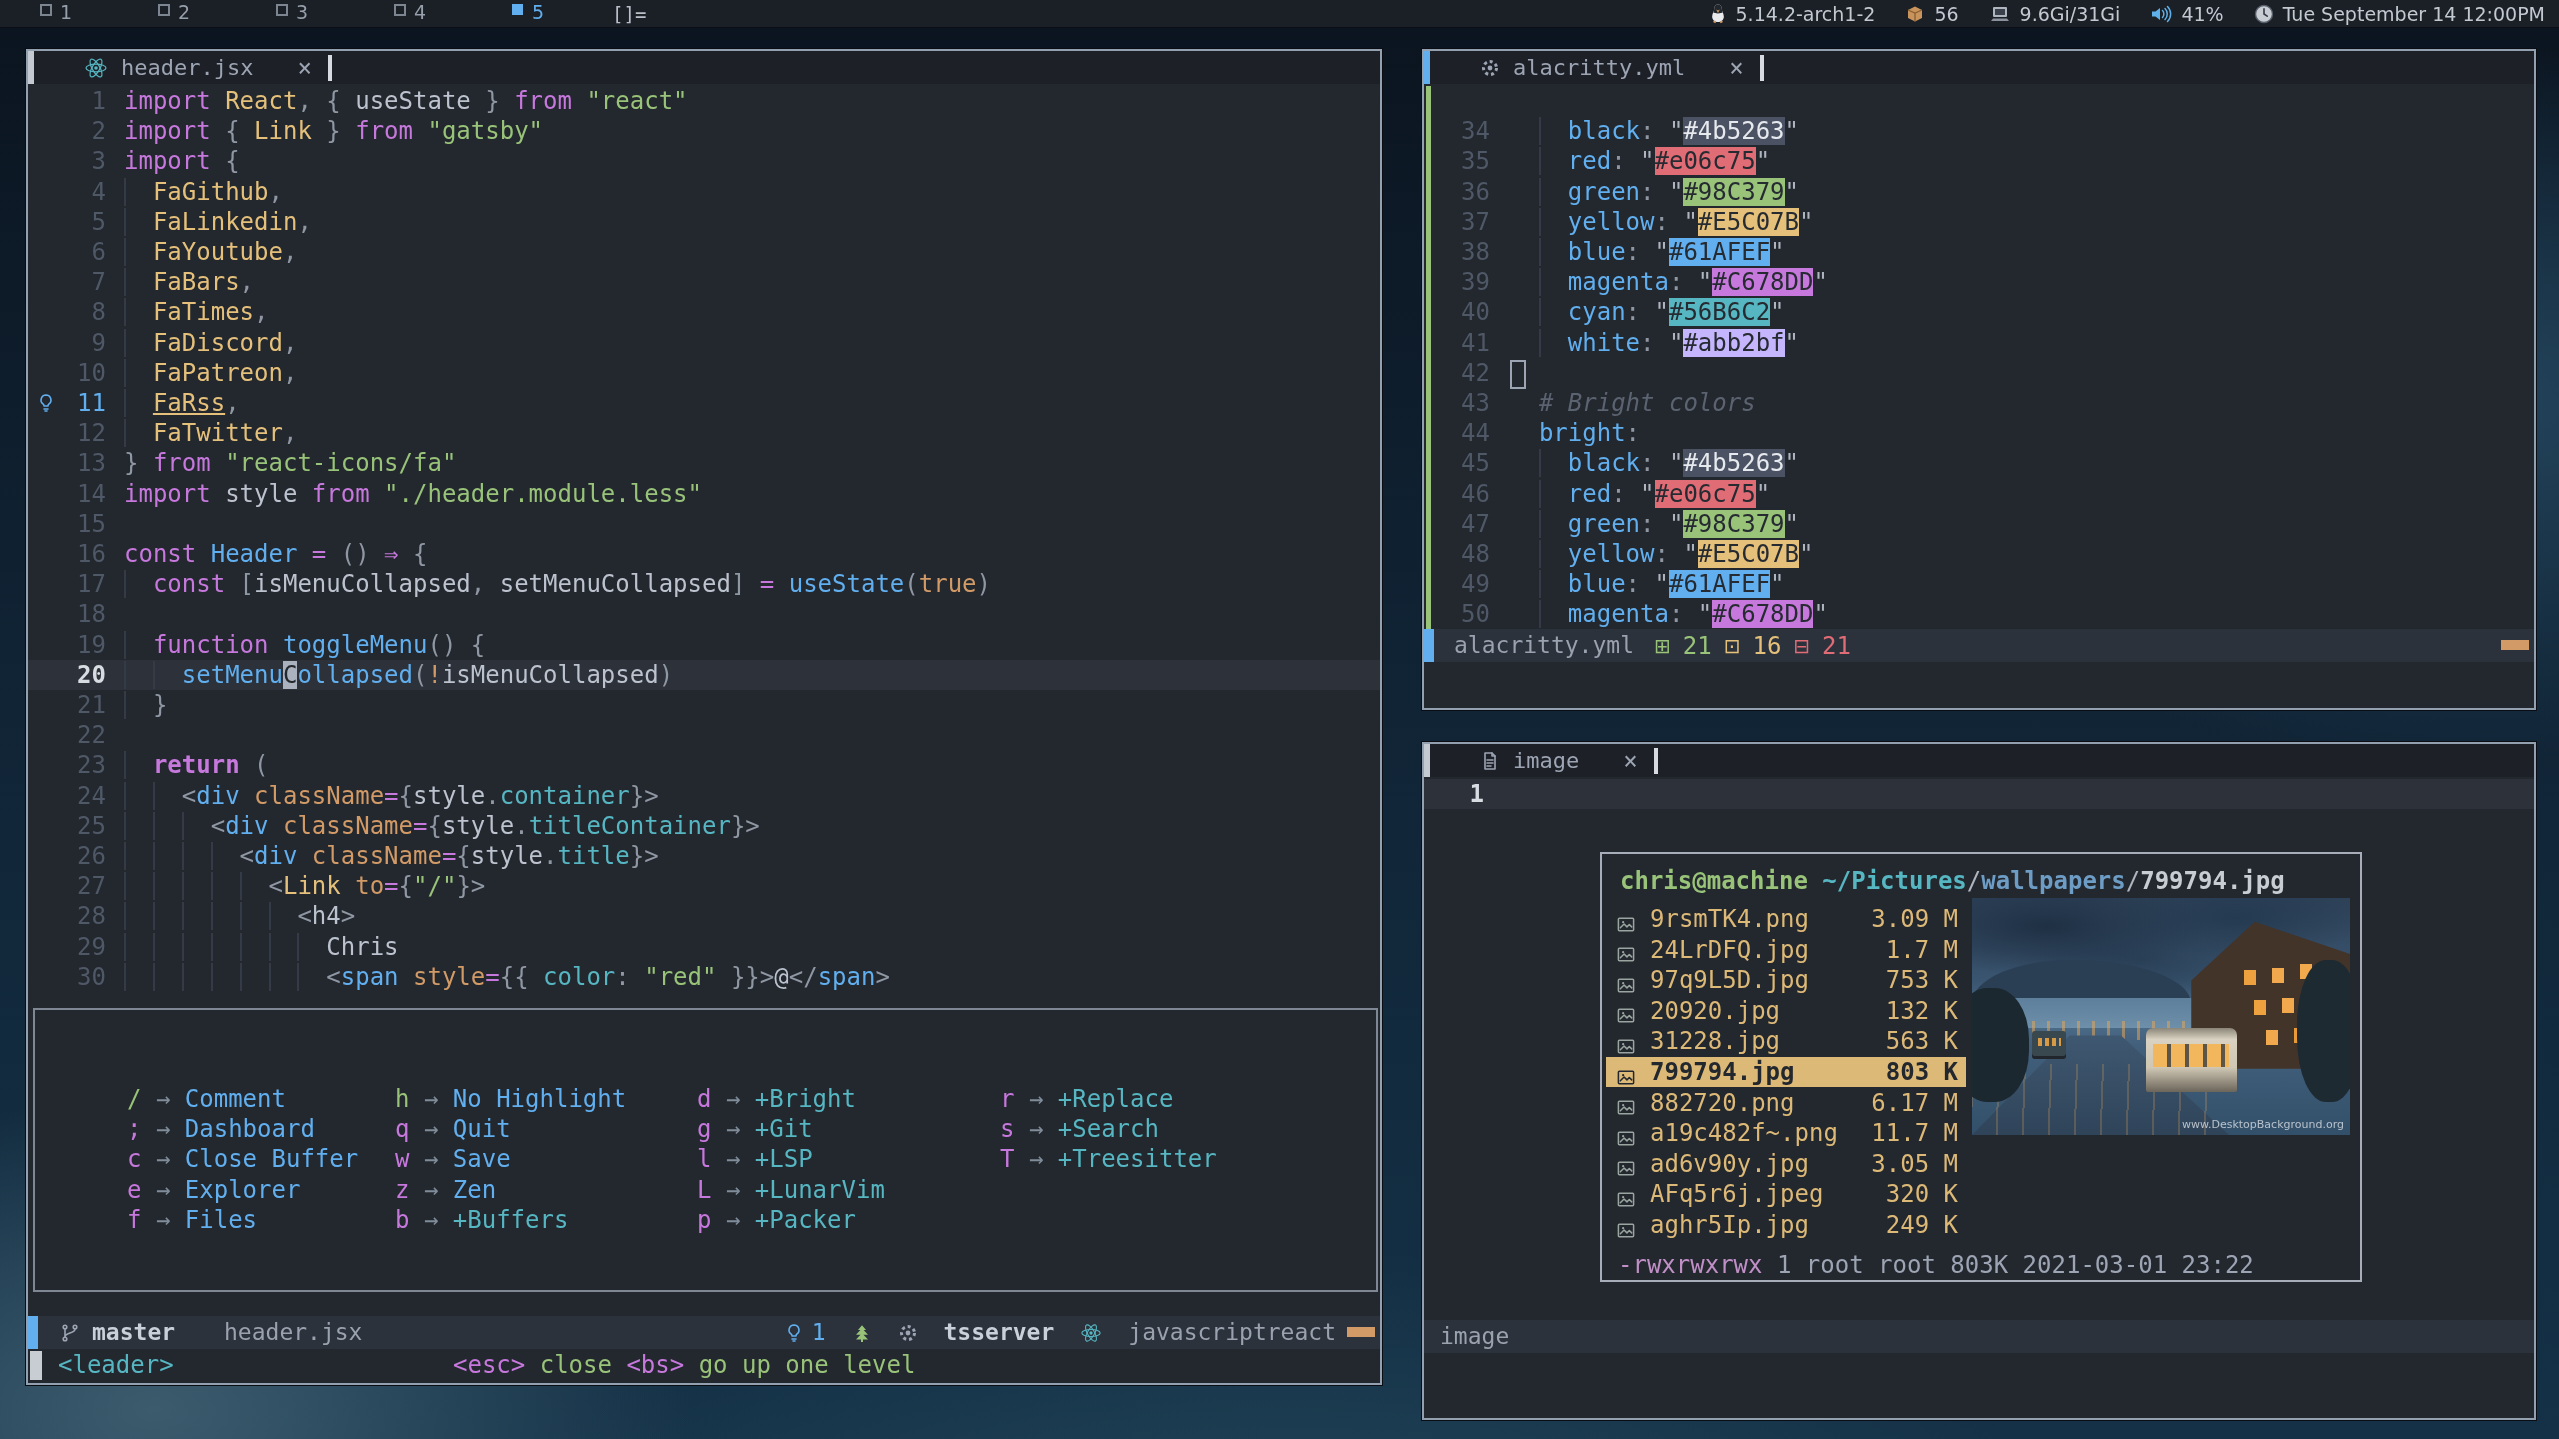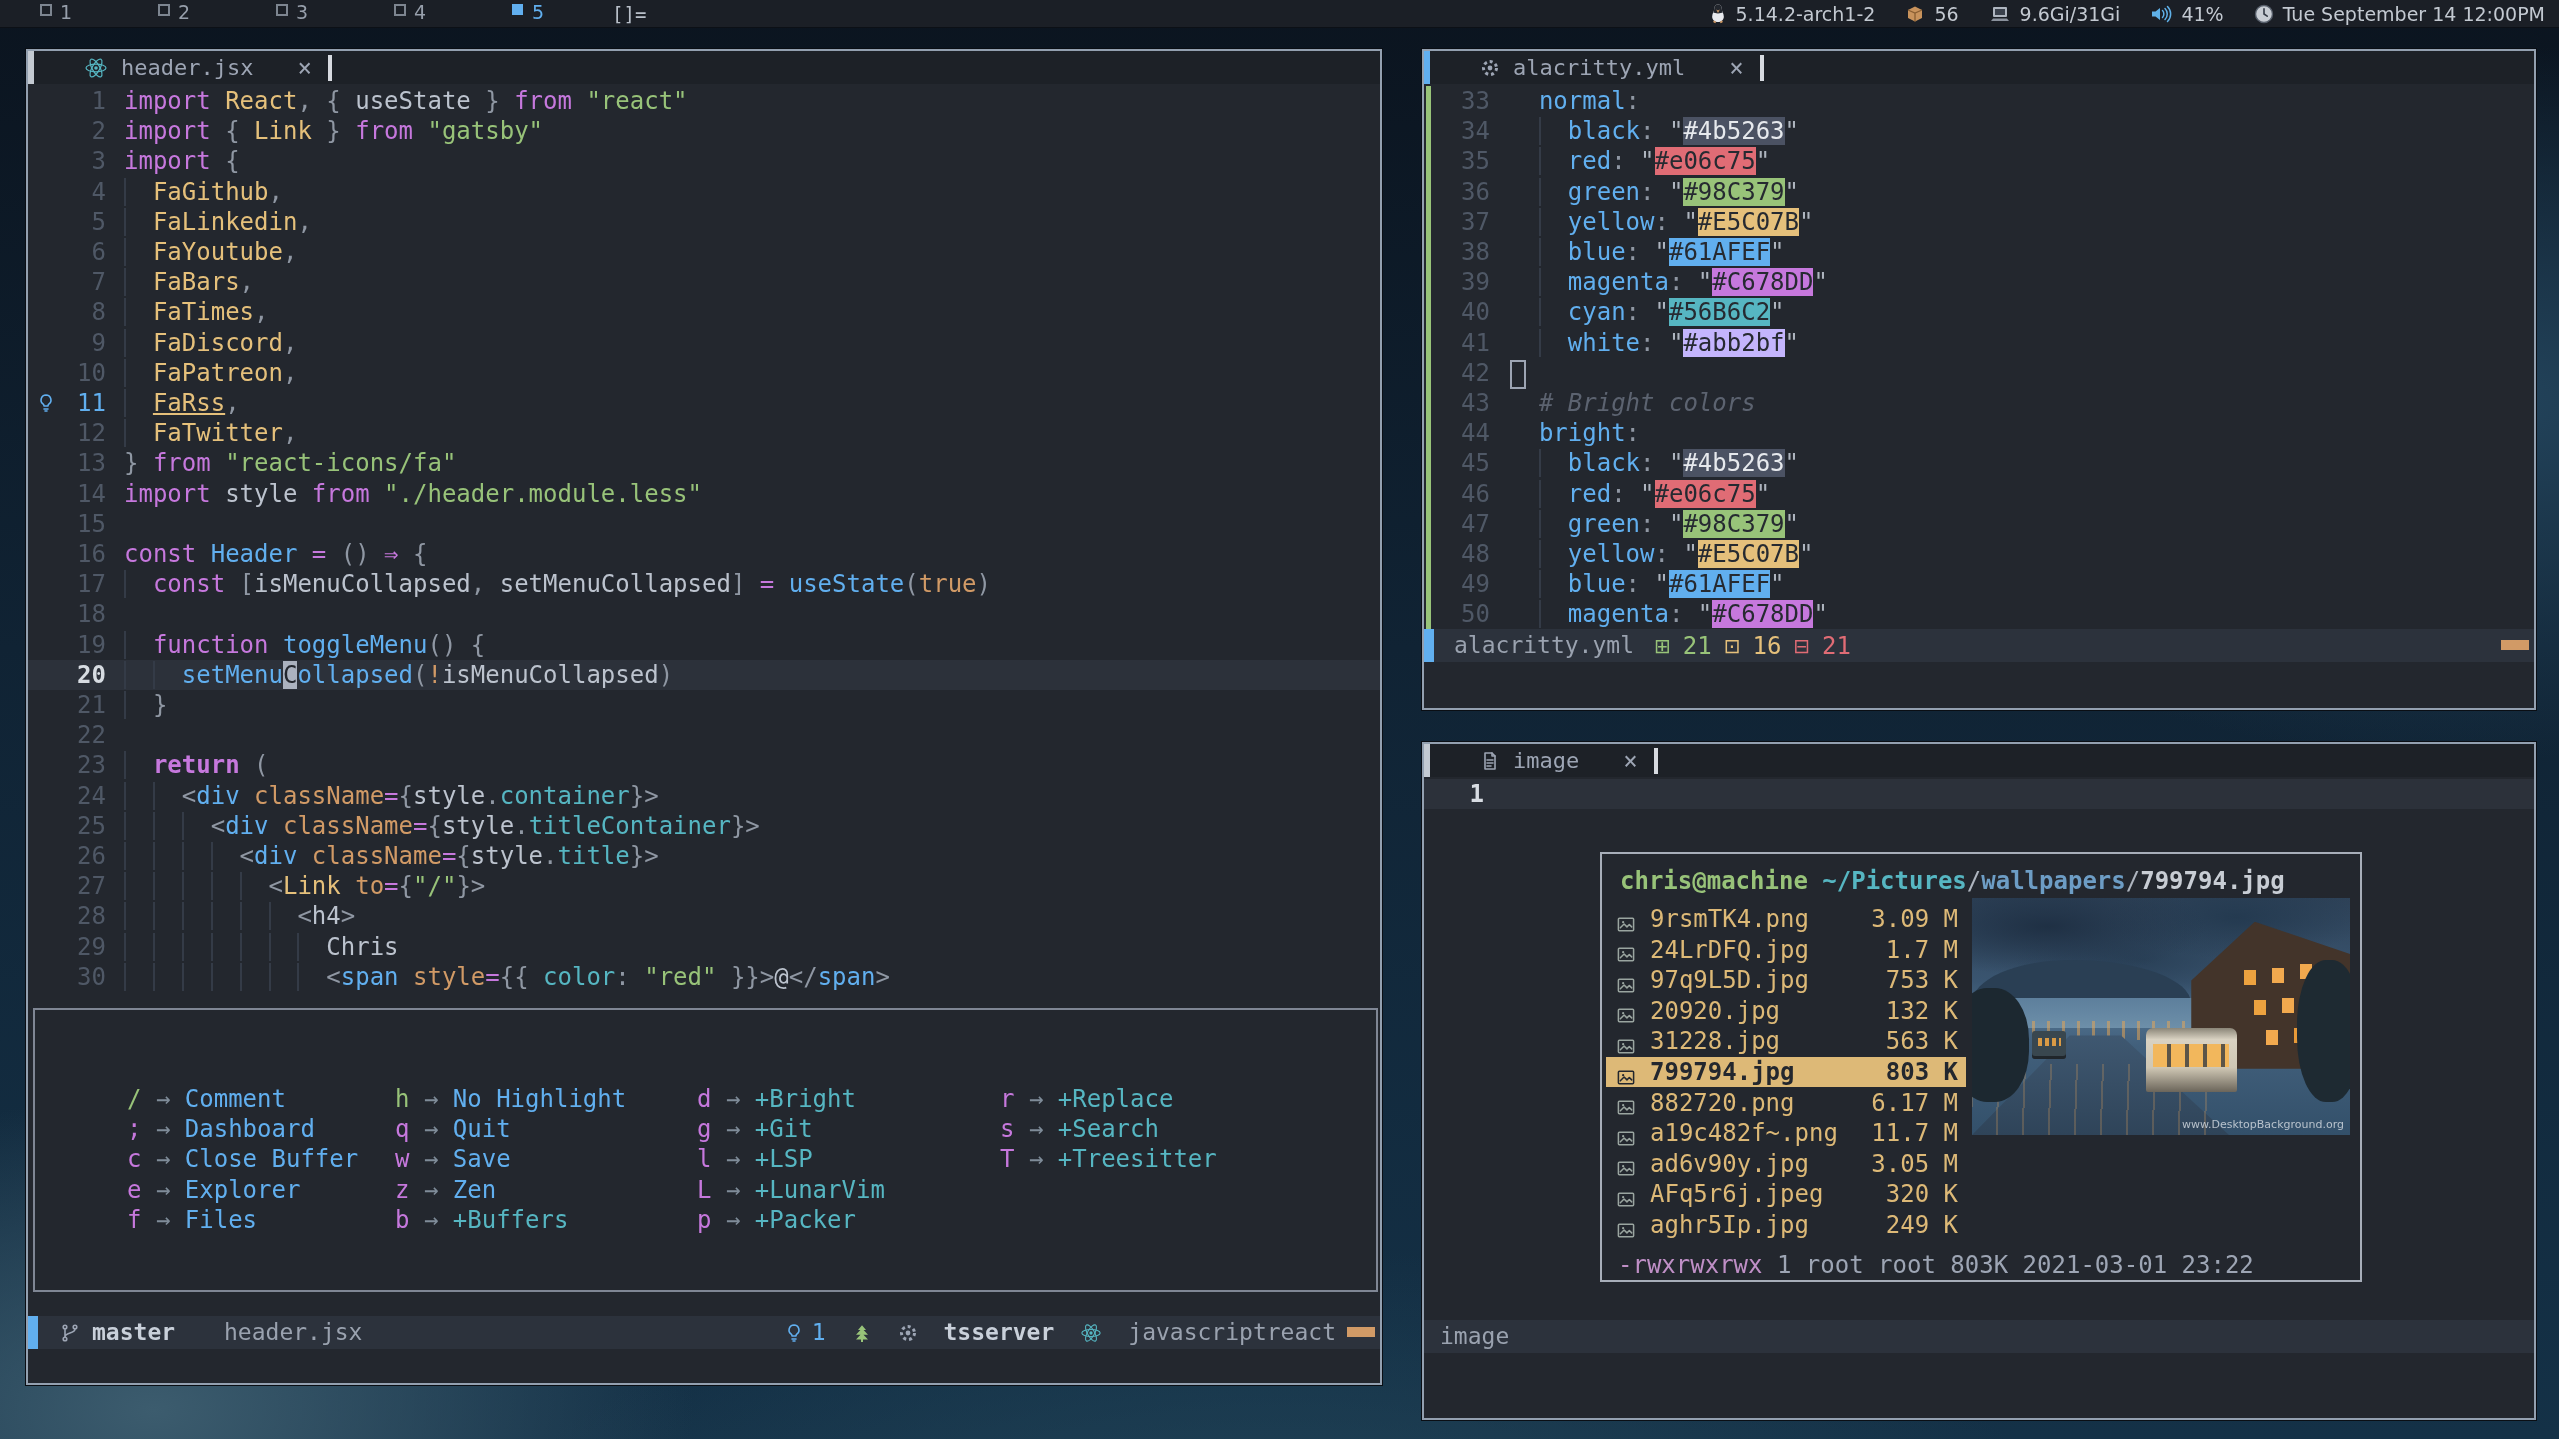--- a/index.html
+++ b/index.html
@@ -439,43 +439,44 @@
               <ellipse cx="12" cy="12" rx="10" ry="3.8" transform="rotate(60 12 12)"></ellipse>
               <ellipse cx="12" cy="12" rx="10" ry="3.8" transform="rotate(120 12 12)"></ellipse>
             </g>
             <circle cx="12" cy="12" r="1.8" fill="currentColor"></circle>
           </svg></span>
       <span class="sl-txt" style="color:#9aa2af;">javascriptreact</span>
     </div>
     <div class="sl-scroll"></div>
   </div>
 
+  <div class="cmdline" style="top:1298px;">
+    <div class="cmd-block"></div>
+    <span class="cmd-leader">&lt;leader&gt;</span>
+    <span class="cmd-hints" id="cmd-hints"><span class="hint-key">&lt;esc&gt;</span><span class="hint-txt"> close </span><span class="hint-key">&lt;bs&gt;</span><span class="hint-txt"> go up one level</span></span>
+  </div>
 </div>
 
 <div class="window" style="left:1422px;top:49px;width:1110px;height:657px;">
   <div class="tabline">
     <div class="tabmark" style="background:#61afef;"></div>
     <div class="tab">
       <span class="ticon" id="icon-gear-tab" style="color:#9da5b4;">
           <svg class="iconsvg" width="20" height="20" viewBox="0 0 20 20">
             <circle cx="10" cy="10" r="6.5" fill="none" stroke="currentColor" stroke-width="3" stroke-dasharray="3 2.9"></circle>
             <circle cx="10" cy="10" r="2.4" fill="currentColor"></circle>
           </svg>
         </span>
       <span>alacritty.yml</span>
       <span class="tclose">×</span>
     </div>
     <div class="tabcursor"></div>
   </div>
   <div class="gitstrip" style="left:2px;top:35px;height:543px;"></div>
   <div class="code" id="code-right" style="top:35px;height:545px;">
-      <div class="crow" style="top: 0px;">
-        <span class="lnum" style="width: 66px;">33</span>
-        <span class="ltext" style="left: 86px;"><span class="tok f">  normal</span><span class="tok p">:</span></span>
-      </div>
       <div class="crow" style="top: 30.2px;">
         <span class="lnum" style="width: 66px;">34</span>
         <span class="guide" style="left: 114.9px;"></span>
         <span class="ltext" style="left: 86px;"><span class="tok f">    black</span><span class="tok p">: </span><span class="tok q">"</span><span class="tok " style="background: rgb(75, 82, 99); color: rgb(230, 233, 237);">#4b5263</span><span class="tok q">"</span></span>
       </div>
       <div class="crow" style="top: 60.4px;">
         <span class="lnum" style="width: 66px;">35</span>
         <span class="guide" style="left: 114.9px;"></span>
         <span class="ltext" style="left: 86px;"><span class="tok f">    red</span><span class="tok p">: </span><span class="tok q">"</span><span class="tok " style="background: rgb(224, 108, 117); color: rgb(38, 42, 49);">#e06c75</span><span class="tok q">"</span></span>
       </div>

